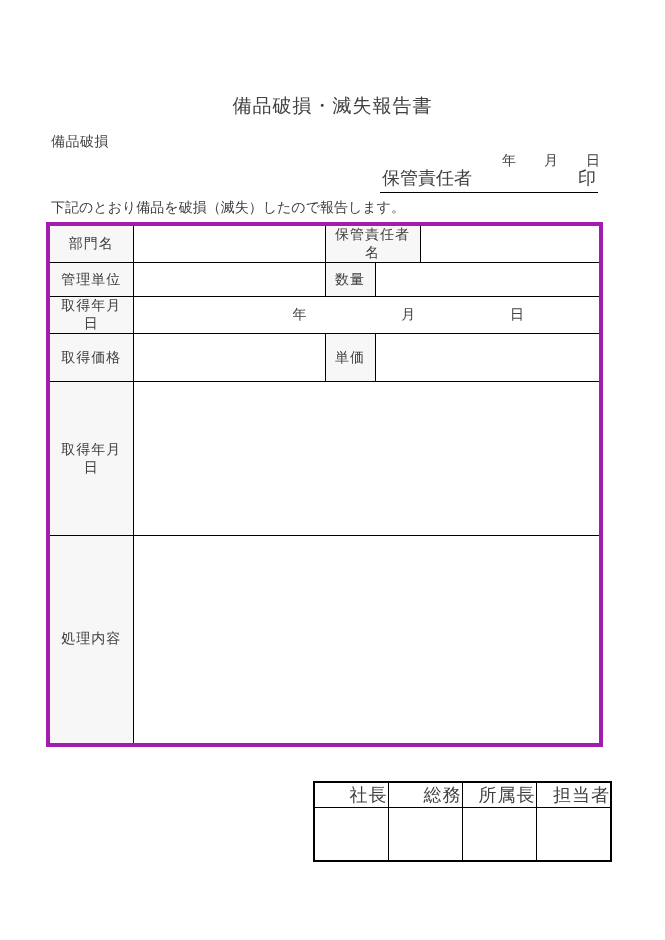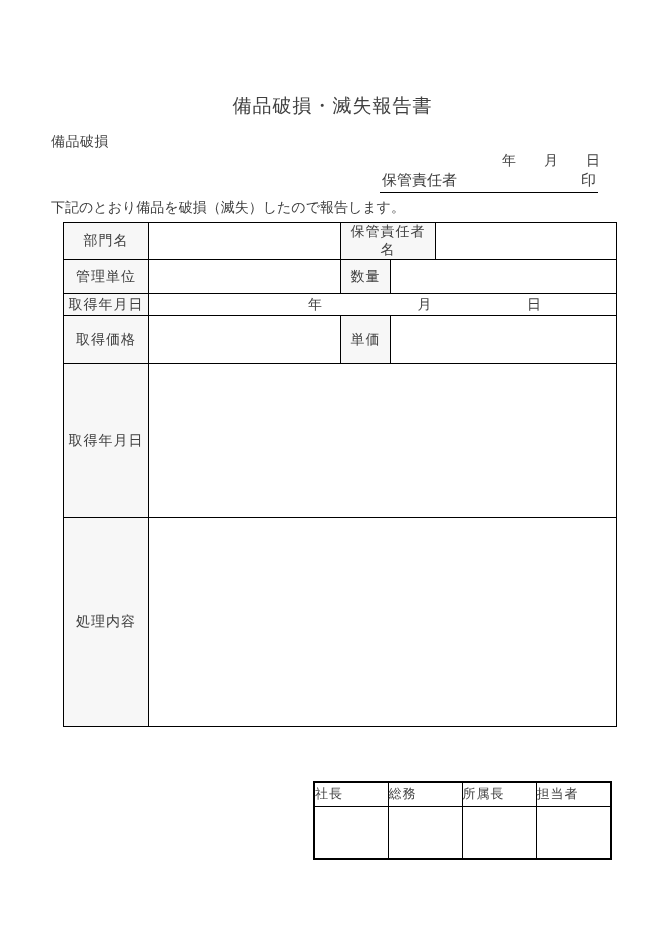--- a/index.html
+++ b/index.html
@@ -18,29 +18,29 @@
     position:absolute; left:51px; top:133px; font-size:14px; letter-spacing:0.5px;
   }
   .date-line {
     position:absolute; left:502px; top:152px; width:98px;
     display:flex; justify-content:space-between; font-size:14px;
   }
   .signer-line {
     position:absolute; left:380px; top:170px; width:218px; height:23px;
     border-bottom:1px solid #000;
     display:flex; justify-content:space-between; align-items:flex-end;
-    font-size:15px; padding:0 2px 2px 2px;
+    font-size:18px; padding:0 2px 2px 2px;
   }
   .intro {
     position:absolute; left:51px; top:199px; font-size:14px;
   }
   table.main {
-    position:absolute; left:63px; top:222px; width:553px;
+    position:absolute; left:46px; top:222px; width:553px;
     border-collapse:collapse; table-layout:fixed;
-    border:1px solid #a21caf;
+    border:4px solid #a21caf;
   }
   table.main td {
     border:1px solid #000; font-size:14px; padding:0 4px;
     vertical-align:middle; overflow:hidden;
   }
   td.label {
     background:#f7f7f7; text-align:center; letter-spacing:1px; padding:0 2px;
   }
   tr.r1, tr.r2, tr.r3 { height:34px; }
   tr.r4 { height:22px; }
@@ -52,21 +52,21 @@
     display:flex; justify-content:space-between; align-items:center;
     height:100%; padding:0 71px 0 155px; font-size:14px;
   }
   table.approval {
     position:absolute; left:313px; top:781px; width:297px;
     border-collapse:collapse; table-layout:fixed;
     border:2px solid #000;
   }
   table.approval th, table.approval td { border:1px solid #000; }
   table.approval th {
-    font-size:13px; font-weight:normal; text-align:left;
+    font-size:18px; font-weight:normal; text-align:right;
     letter-spacing:1px; background:#ffffff;
   }
   tr.ah { height:24px; }
   tr.ab { height:53px; }
 </style>
 </head>
 <body>
 
 <div class="page">
 

